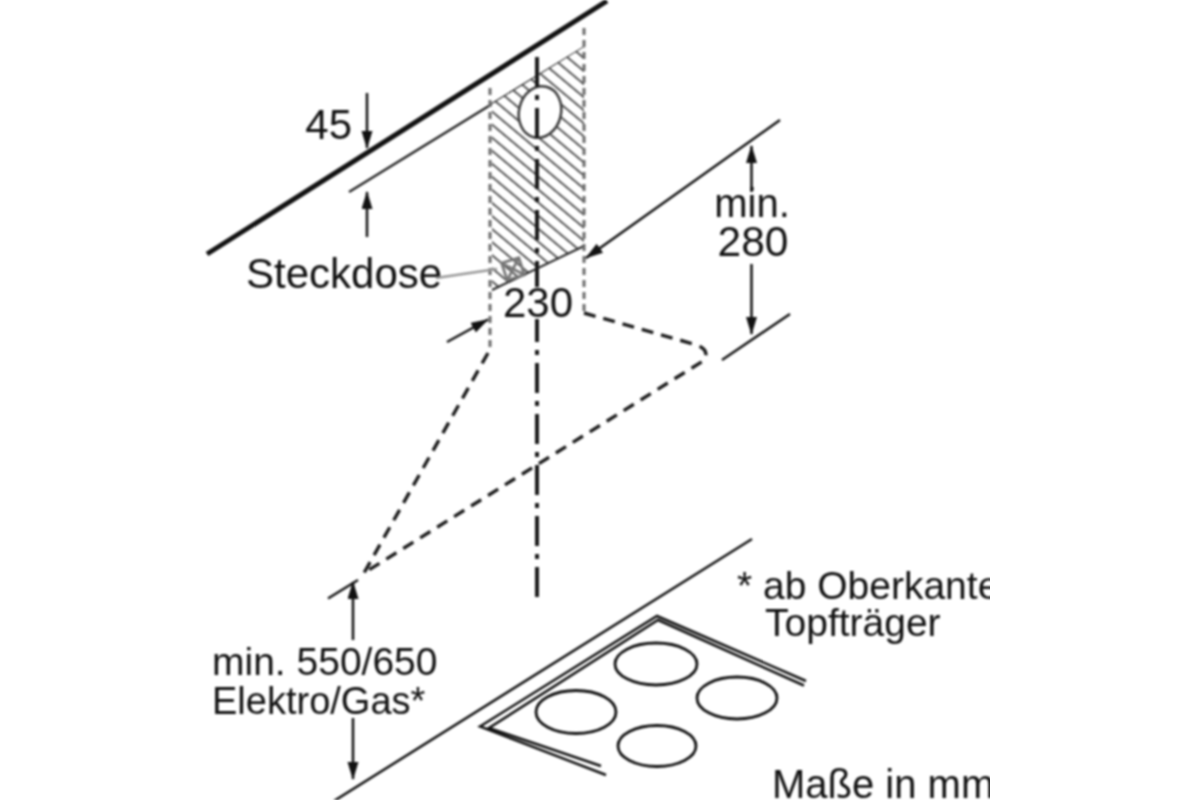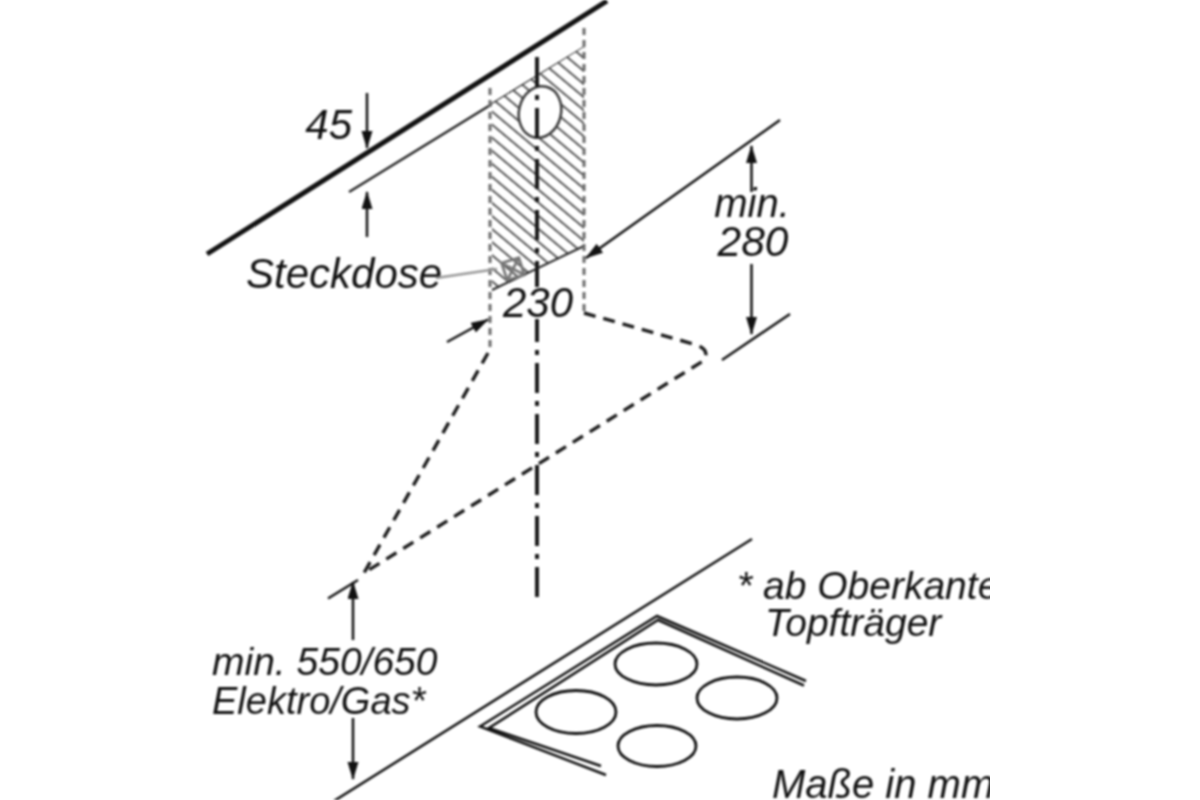--- a/index.html
+++ b/index.html
@@ -1,16 +1,16 @@
 <!DOCTYPE html>
 <html><head>
 <meta charset="utf-8">
 <style>
   html,body{margin:0;padding:0;background:#fff;}
-  .wrap{width:990px;height:800px;position:relative;overflow:hidden;background:#fff;font-style:italic;}
+  .wrap{width:990px;height:800px;position:relative;overflow:hidden;background:#fff;}
   .wrap svg{filter:blur(0.8px);}
   svg text{font-family:"Liberation Sans",sans-serif;fill:#111;}
 </style>
 </head>
 <body>
 <div class="wrap">
 <svg width="1200" height="800" viewBox="0 0 1200 800">
   <defs>
     <pattern id="hatch" patternUnits="userSpaceOnUse" width="10" height="10" patternTransform="rotate(-50)">
       <rect width="10" height="10" fill="white"></rect>

